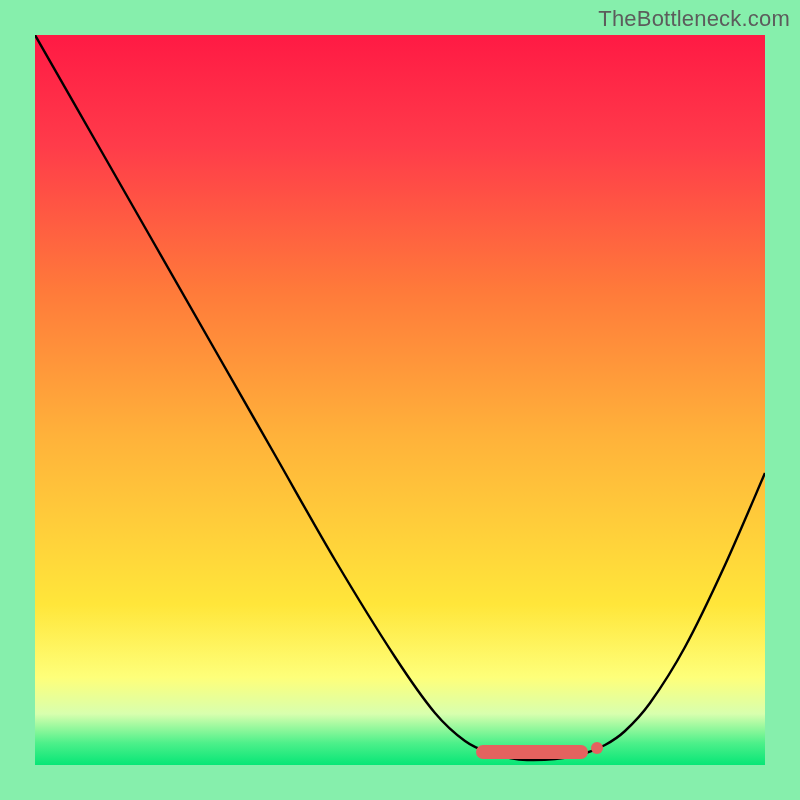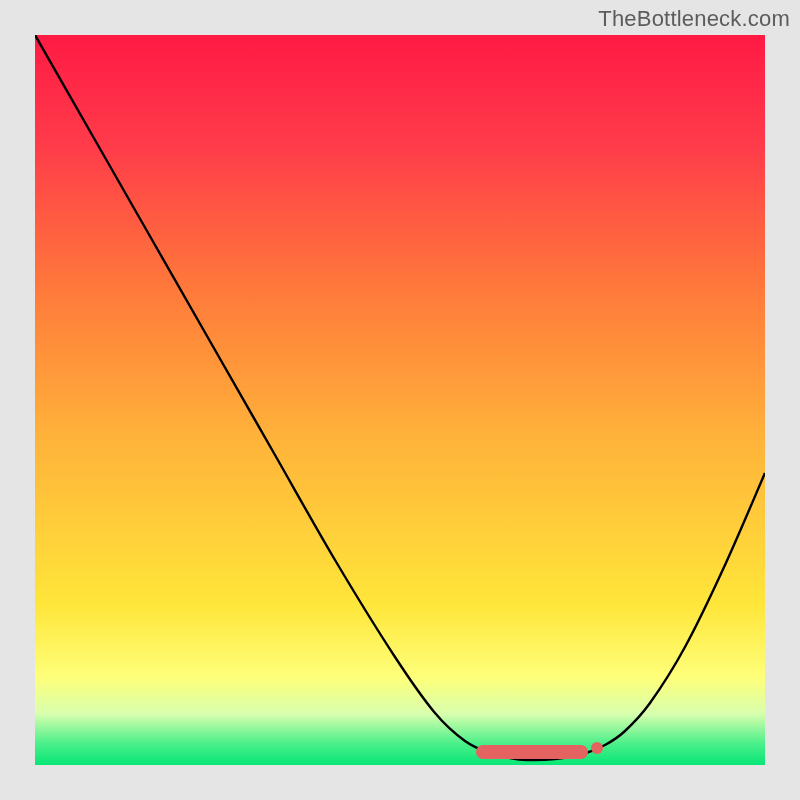--- a/index.html
+++ b/index.html
@@ -1,21 +1,21 @@
 <!DOCTYPE html>
 <html><head>
 <meta charset="utf-8">
 <style>
   * { margin: 0; padding: 0; box-sizing: border-box; }
   html, body { width: 800px; height: 800px; overflow: hidden; background: #fff; }
   .stage {
     position: relative;
     width: 800px;
     height: 800px;
-    background: #e5e5e5;
+    background: #86efac;
   }
   .watermark {
     position: absolute;
     top: 6px;
     right: 10px;
     font-family: Arial, Helvetica, sans-serif;
     font-size: 22px;
     color: #5c5c5c;
     letter-spacing: 0.2px;
     z-index: 10;

